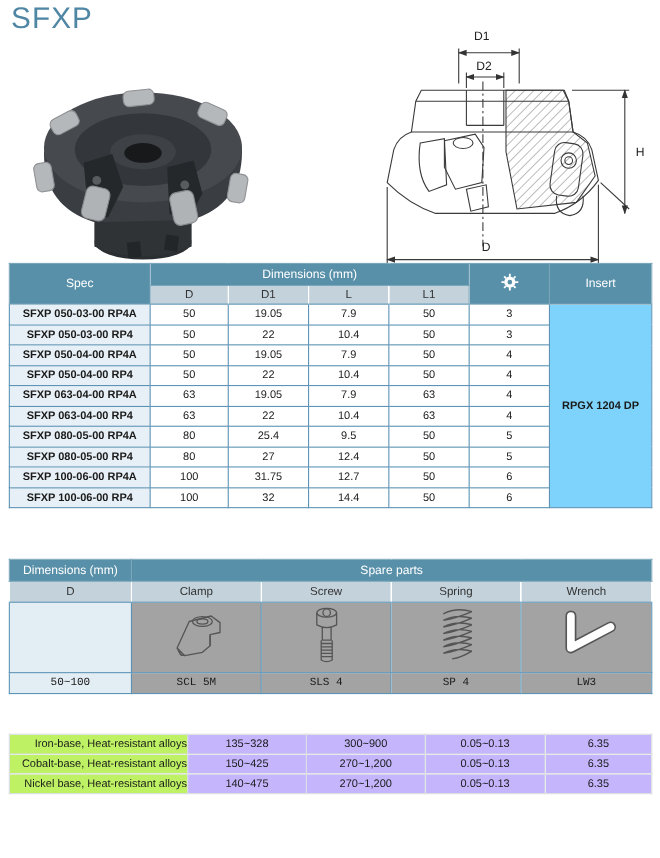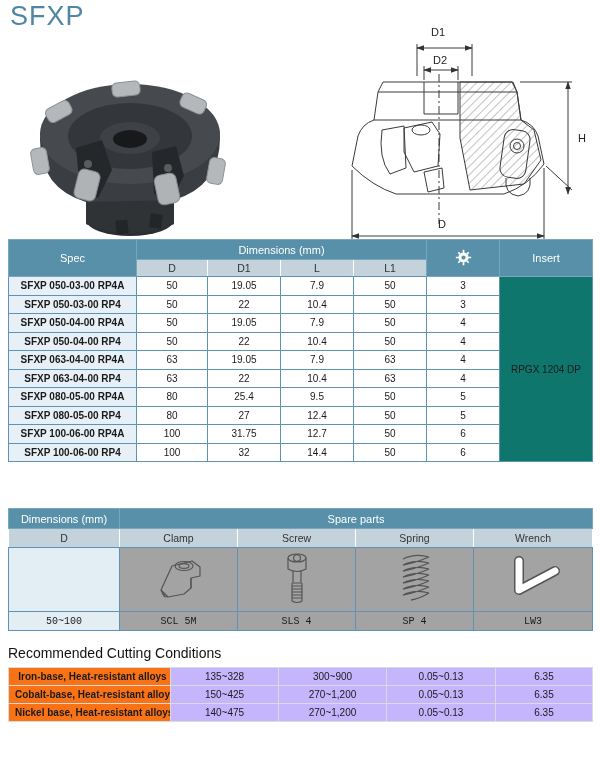--- a/index.html
+++ b/index.html
@@ -20,21 +20,21 @@
   .spec-table { top:239px; width:584px; }
   .spec-table th.teal { background:#5890a9; color:#fff; font-weight:normal;
                         font-size:11px; border:1px solid #7aa6bb; }
   .spec-table tr.hdr1 { height:20px; }
   .spec-table tr.hdr2 th { background:#c3d2db; color:#333; font-weight:normal;
                            font-size:10.5px; border:1px solid #ffffff;
                            border-bottom:1px solid #5d93b5; height:16px; }
   .spec-table td { border:1px solid #5d93b5; font-size:10px; color:#1a1a1a;
                    background:#fff; height:17.5px; }
   .spec-table td.spec-cell { background:#e7f0f6; font-weight:bold;margin-top:24px; }
-  .spec-table td.insert-cell { background:#0f766e; font-size:10px; }
+  .spec-table td.insert-cell { background:#7dd3fc; font-size:10px;font-weight:bold; }
 
   
   .spare-table { top:508px; width:584px; }
   .spare-table th.teal { background:#5890a9; color:#fff; font-weight:normal;
                          font-size:11px; border:1px solid #7aa6bb; height:19px; }
   .spare-table tr.hdr2 th { background:#c3d2db; color:#333; font-weight:normal;
                             font-size:10.5px; border:1px solid #fff;
                             border-bottom:1px solid #5d93b5; height:18px; }
   .spare-table td { border:1px solid #5d93b5; font-size:10px; color:#1a1a1a;
                     background:#a3a3a3; }
@@ -42,21 +42,21 @@
   .spare-table tr.imgs td { height:63px; }
   .spare-table tr.vals td { height:18px;font-family:Liberation Mono, monospace; }
 
   
   .cut-heading { position:absolute; left:8px; top:645px; font-size:14px; color:#111; }
   .cut-table { top:667px; width:584px; border:1px solid #a8b2b8; }
   .cut-table th { background:#5890a9; color:#fff; font-weight:normal; font-size:10.5px;
                   height:37px; border:1px solid #7aa6bb; line-height:1.3; }
   .cut-table td { font-size:10px; color:#1a1a1a; background:#c4b5fd; height:17px;
                   border:1px solid #d8dcde; }
-  .cut-table td.work { background:#f97316; font-weight:bold; text-align:center;
+  .cut-table td.work { background:#bef264; font-weight:normal; text-align:right;
                        padding-left:6px; }
 </style>
 </head>
 <body>
 
 <div class="page">
 
   <div class="title">SFXP</div>
 
   <svg class="photo" width="212" height="196" viewBox="0 0 212 196">
@@ -326,21 +326,20 @@
     <tr class="vals">
       <td class="dcol">50~100</td>
       <td>SCL 5M</td>
       <td>SLS 4</td>
       <td>SP 4</td>
       <td>LW3</td>
     </tr>
   </tbody>
     </table>
 
-  <div class="cut-heading">Recommended Cutting Conditions</div>
 
   <table class="cut-table">
     <colgroup>
       <col style="width:162px">
         <col style="width:108px">
         <col style="width:108px">
       <col style="width:109px">
         <col style="width:97px">
     </colgroup>
     <tbody>

